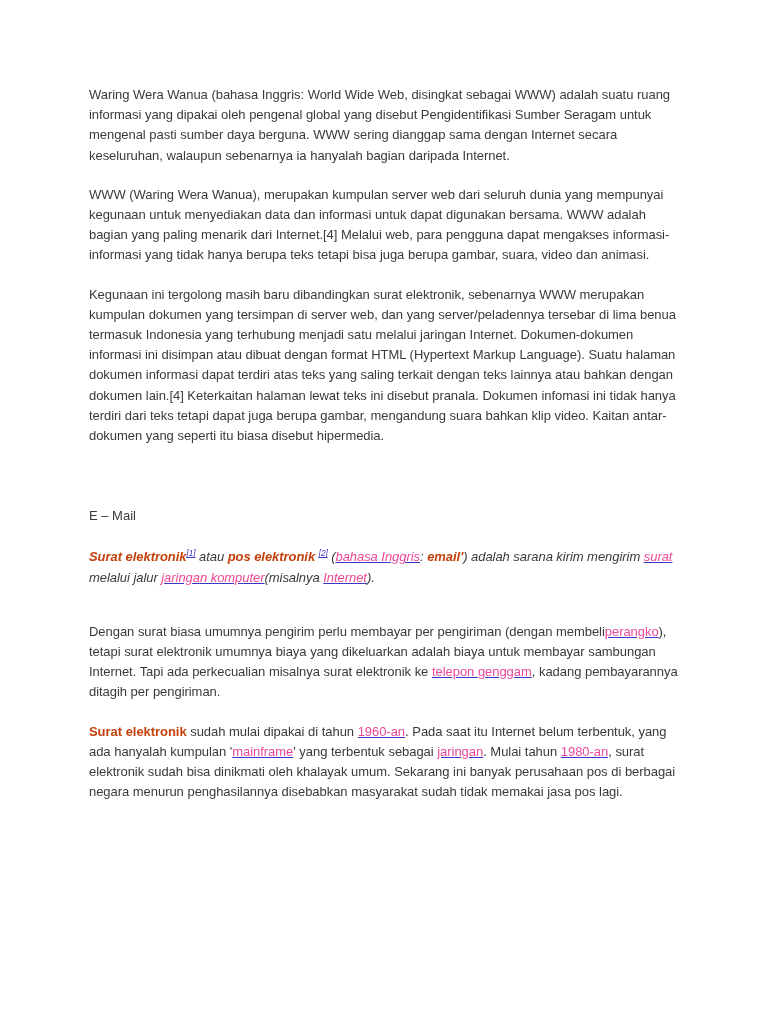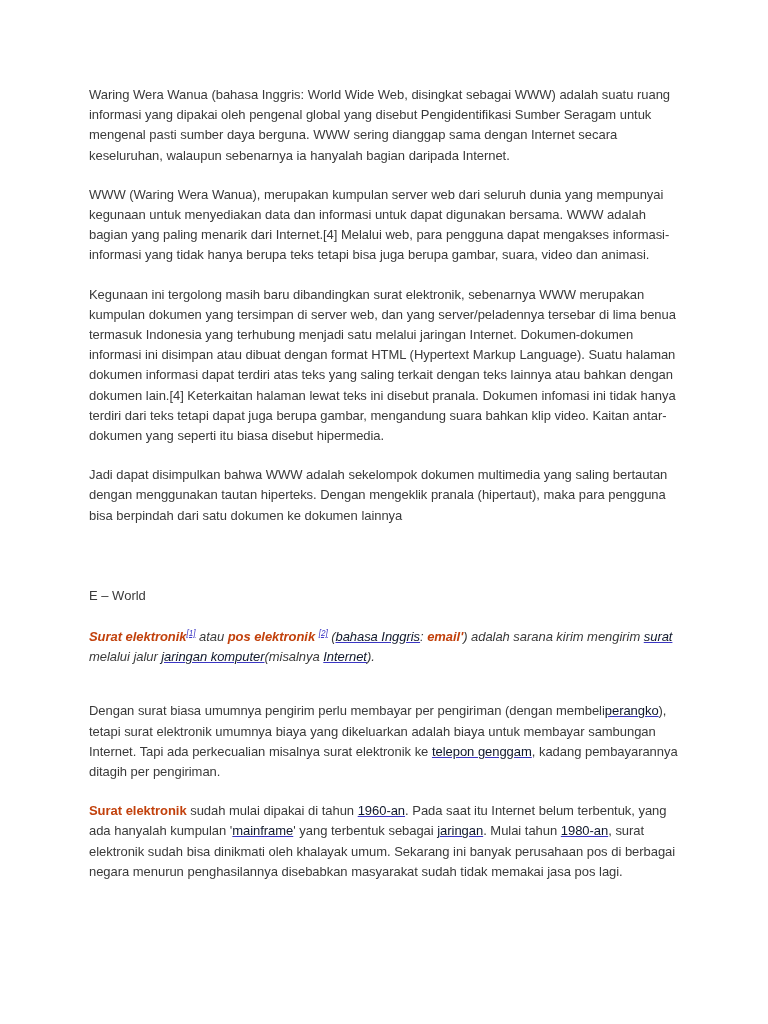--- a/index.html
+++ b/index.html
@@ -56,21 +56,21 @@
     margin: 0;
     font-size: 13.0px;
     line-height: 20.2px;
     font-style: italic;
     letter-spacing: -0.05px;
   }
 
   b, strong { font-weight: bold; color: #c2410c; }
 
   a.lnk {
-    color: #0f172a;
+    color: #ec4899;
     text-decoration: underline;
     text-decoration-color: #3b36c4;
     text-underline-offset: 1px;
   }
   a.lnk.italic { font-style: italic; }
 
   sup.ref {
     font-size: 8.2px;
     vertical-align: super;
     line-height: 0;
@@ -85,25 +85,24 @@
 
 <div class="page">
   <div class="content">
 
     <p class="para">Waring Wera Wanua (bahasa Inggris: World Wide Web, disingkat sebagai WWW) adalah suatu ruang informasi yang dipakai oleh pengenal global yang disebut Pengidentifikasi Sumber Seragam untuk mengenal pasti sumber daya berguna. WWW sering dianggap sama dengan Internet secara keseluruhan, walaupun sebenarnya ia hanyalah bagian daripada Internet.</p>
 
     <p class="para">WWW (Waring Wera Wanua), merupakan kumpulan server web dari seluruh dunia yang mempunyai kegunaan untuk menyediakan data dan informasi untuk dapat digunakan bersama. WWW adalah bagian yang paling menarik dari Internet.[4] Melalui web, para pengguna dapat mengakses informasi-informasi yang tidak hanya berupa teks tetapi bisa juga berupa gambar, suara, video dan animasi.</p>
 
     <p class="para">Kegunaan ini tergolong masih baru dibandingkan surat elektronik, sebenarnya WWW merupakan kumpulan dokumen yang tersimpan di server web, dan yang server/peladennya tersebar di lima benua termasuk Indonesia yang terhubung menjadi satu melalui jaringan Internet. Dokumen-dokumen informasi ini disimpan atau dibuat dengan format HTML (Hypertext Markup Language). Suatu halaman dokumen informasi dapat terdiri atas teks yang saling terkait dengan teks lainnya atau bahkan dengan dokumen lain.[4] Keterkaitan halaman lewat teks ini disebut pranala. Dokumen infomasi ini tidak hanya terdiri dari teks tetapi dapat juga berupa gambar, mengandung suara bahkan klip video. Kaitan antar-dokumen yang seperti itu biasa disebut hipermedia.</p>
 
-    <p class="para">Jadi dapat disimpulkan bahwa WWW adalah sekelompok dokumen multimedia yang saling bertautan dengan menggunakan tautan hiperteks. Dengan mengeklik pranala (hipertaut), maka para pengguna bisa berpindah dari satu dokumen ke dokumen lainnya</p>
 
     <div class="gap-lg"></div>
 
-    <p class="heading-email">E – World</p>
+    <p class="heading-email">E – Mail</p>
 
     <div class="gap-sm"></div>
 
     <p class="def"><b>Surat elektronik</b><sup class="ref"><a class="lnk" href="#">[1]</a></sup><span> atau </span><b>pos elektronik</b><span> </span><sup class="ref"><a class="lnk" href="#">[2]</a></sup><span> (</span><a class="lnk" href="#">bahasa Inggris</a><span>: </span><b>email'</b><span>) </span><span>adalah sarana kirim mengirim </span><a class="lnk italic" href="#">surat</a><span> melalui jalur </span><a class="lnk italic" href="#">jaringan komputer</a><span>(misalnya </span><a class="lnk italic" href="#">Internet</a><span>).</span></p>
 
     <div class="gap-md"></div>
 
     <p class="para"><span>Dengan surat biasa umumnya pengirim perlu membayar per pengiriman (dengan membeli</span><a class="lnk" href="#">perangko</a><span>), tetapi surat elektronik umumnya biaya yang dikeluarkan adalah biaya untuk membayar sambungan Internet. Tapi ada perkecualian misalnya surat elektronik ke </span><a class="lnk" href="#">telepon genggam</a><span>, kadang pembayarannya ditagih per pengiriman.</span></p>
 
     <p class="para"><b>Surat elektronik</b><span> sudah mulai dipakai di tahun </span><a class="lnk" href="#">1960-an</a><span>. Pada saat itu Internet belum terbentuk, yang ada hanyalah kumpulan '</span><a class="lnk" href="#">mainframe</a><span>' yang terbentuk sebagai </span><a class="lnk" href="#">jaringan</a><span>. Mulai tahun </span><a class="lnk" href="#">1980-an</a><span>, surat elektronik sudah bisa dinikmati oleh khalayak umum. Sekarang ini banyak perusahaan pos di berbagai negara menurun penghasilannya disebabkan masyarakat sudah tidak memakai jasa pos lagi.</span></p>

